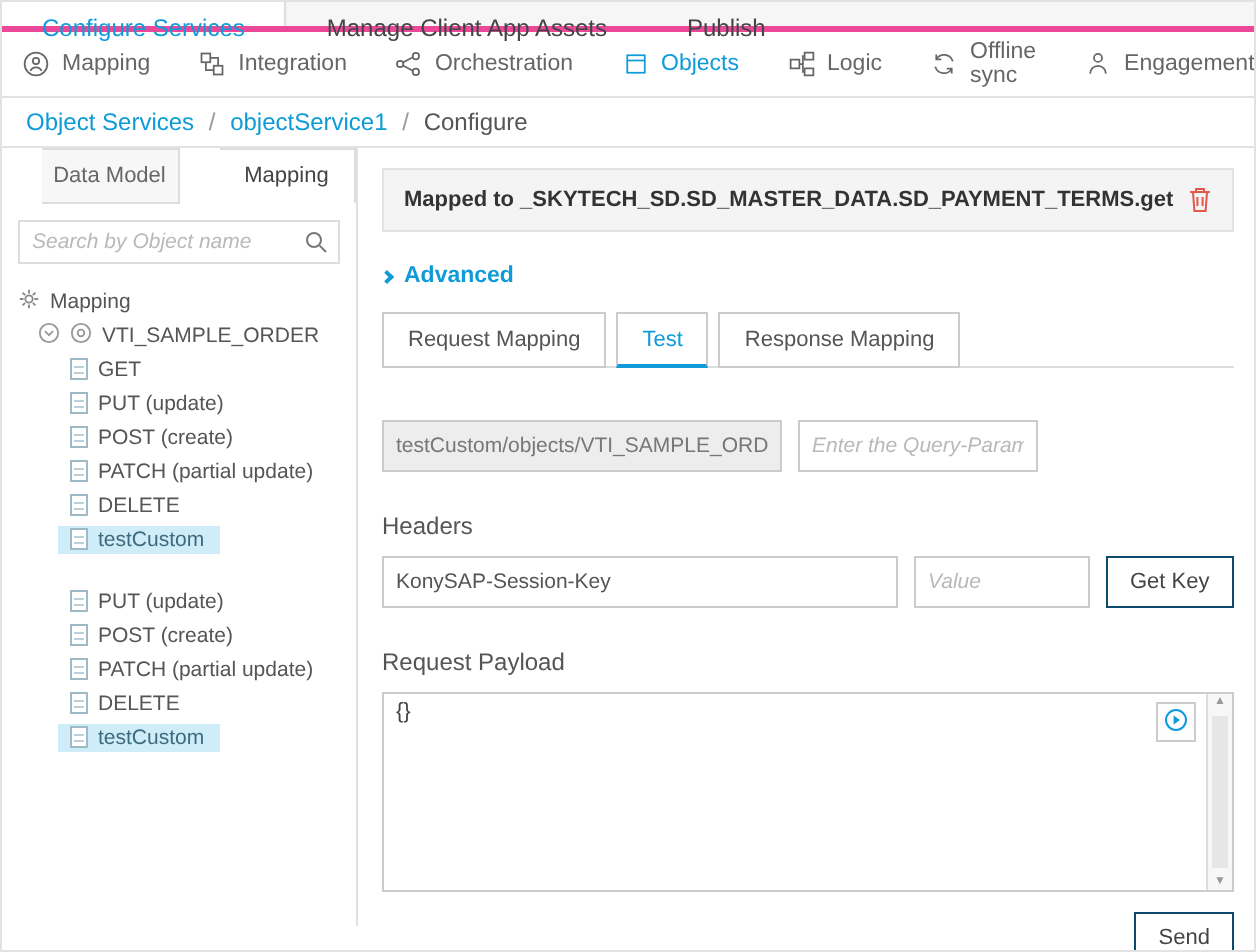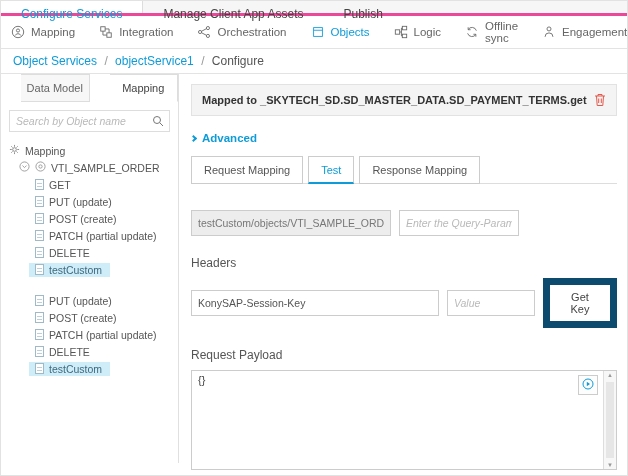--- a/index.html
+++ b/index.html
@@ -78,21 +78,21 @@
   .query-input { width: 120px; }
   .fake-select { width: 92px; border: 1px solid #ccc; padding: 6px; display: flex; align-items: center; justify-content: space-between; font-size: 10.5px; color: #444; background: #fff; }
   .fake-select::after { content: "▾"; color: #888; font-size: 9px; }
 
   .section-label { margin: 20px 0 8px; font-size: 12px; color: #555; }
 
   
   .header-row { display: flex; align-items: center; gap: 8px; }
   .key-input { width: 258px; }
   .value-input { width: 88px; }
-  .btn { border: 7px solid #0c4a6e; background: #fff; padding: 6px 11px; font-size: 11px; color: #444; font-family: "Liberation Sans", sans-serif; cursor: pointer; }
+  .btn { border: 1px solid #0c4a6e; background: #fff; padding: 6px 11px; font-size: 11px; color: #444; font-family: "Liberation Sans", sans-serif; cursor: pointer; }
 
   
   .payload-box { position: relative; width: 100%; height: 100px; border: 1px solid #ccc; background: #fff; }
   .payload-text { padding: 3px 6px; font-size: 11px; color: #444; width: calc(100% - 14px); height: 100%; }
   .format-btn { position: absolute; top: 4px; right: 18px; width: 20px; height: 20px; border: 1px solid #ccc; background: #fdfdfd; display: flex; align-items: center; justify-content: center; padding: 0; cursor: pointer; }
   .vscrollbar { position: absolute; right: 0; top: 0; bottom: 0; width: 13px; background: #f7f7f7; border-left: 1px solid #ddd; }
   .vscrollbar::before { content: "▲"; position: absolute; top: 1px; left: 3px; font-size: 6px; color: #999; }
   .vscrollbar::after { content: "▼"; position: absolute; bottom: 1px; left: 3px; font-size: 6px; color: #999; }
   .scroll-thumb { position: absolute; top: 11px; bottom: 11px; left: 2px; right: 2px; background: #e6e6e6; }
 

